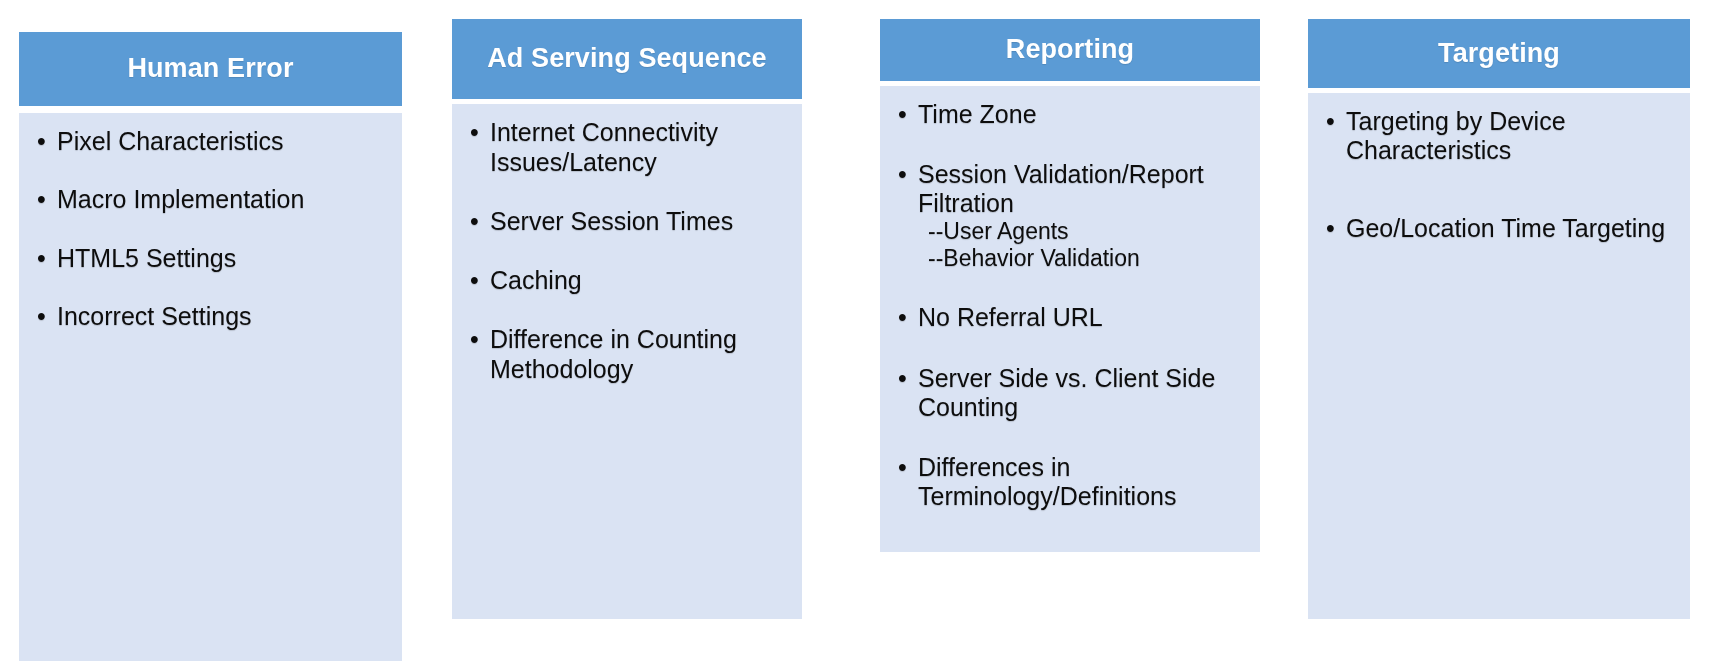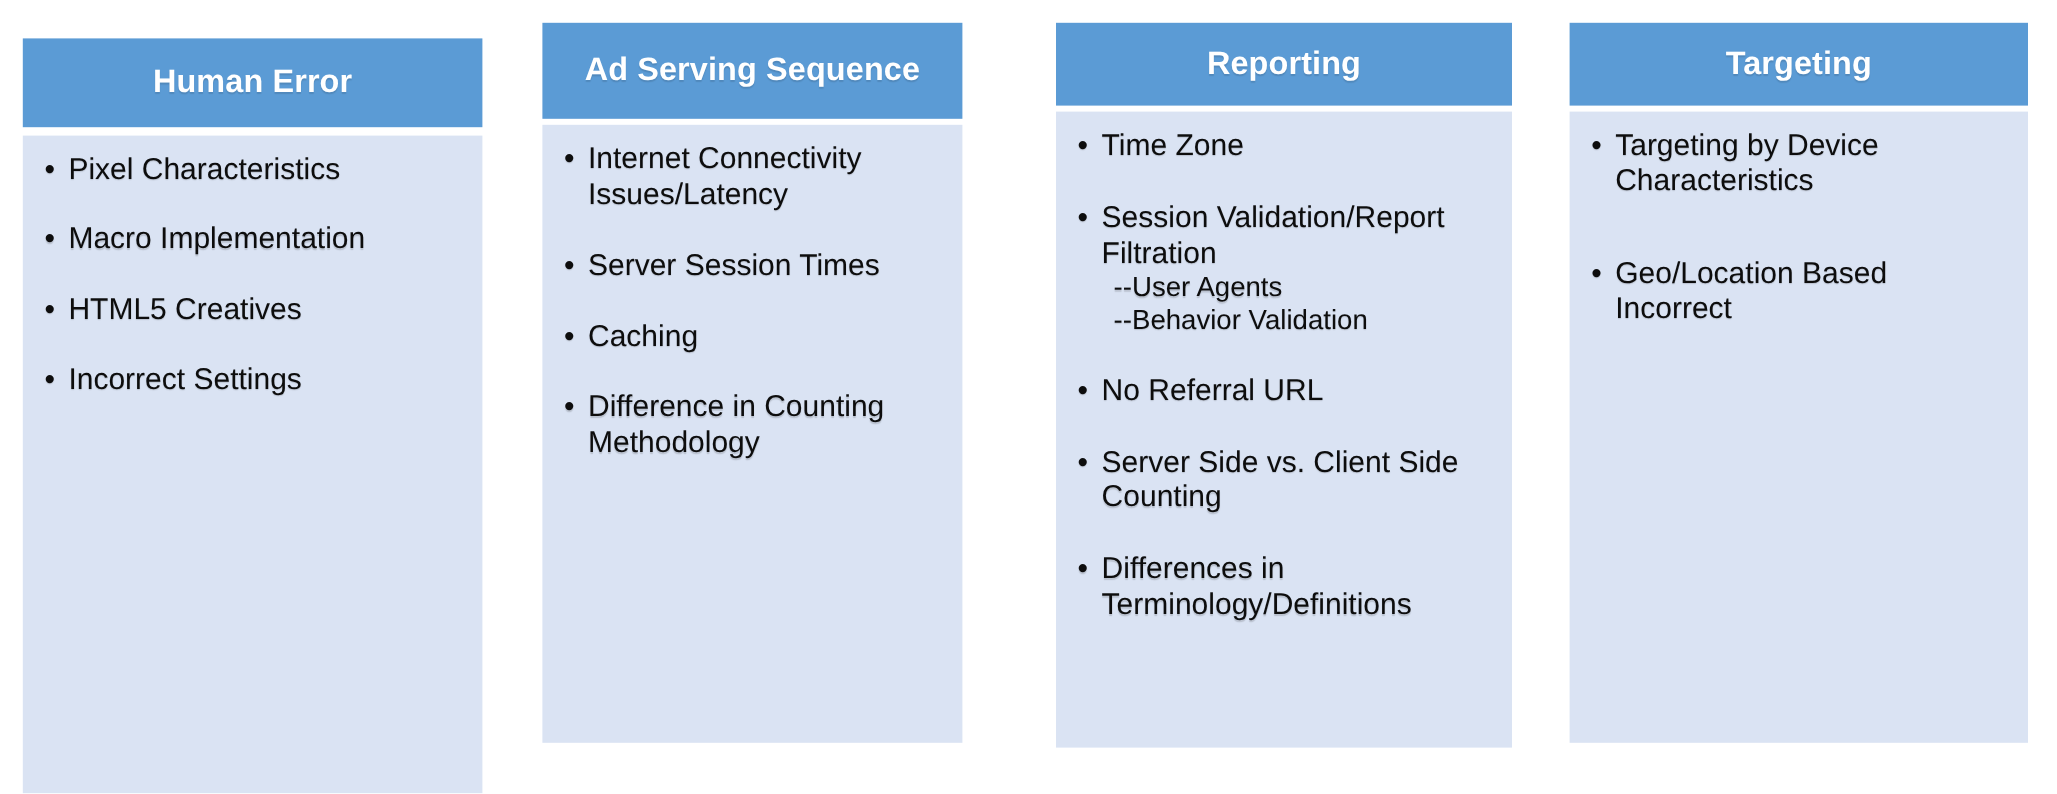--- a/index.html
+++ b/index.html
@@ -96,21 +96,21 @@
 
   
   #col-0 { left: 19px;   top: 32px; width: 383px;  height: 629px; }
   #col-0 .col-header { height: 74px; }
   #col-0 .col-body  { margin-top: 7px; height: 548px; padding-left: 16px; }
 
   #col-1 { left: 452px;  top: 19px; width: 350px;  height: 600px; }
   #col-1 .col-header { height: 82px; }
   #col-1 .col-body  { margin-top: 5px; height: 526px; padding-left: 16px; }
 
-  #col-2 { left: 880px;  top: 19px; width: 380px;  height: 604px; }
+  #col-2 { left: 880px;  top: 19px; width: 380px;  height: 533px; }
   #col-2 .col-header { height: 69px; }
   #col-2 .col-body  { margin-top: 5px; height: 526px; padding-left: 16px; }
 
   #col-3 { left: 1308px; top: 19px; width: 382px;  height: 600px; }
   #col-3 .col-header { height: 69px; }
   #col-3 .col-body  { margin-top: 5px; height: 526px; padding-left: 16px; }
 
   
   #col-0 .bullet-item { margin-bottom: 29px; }
   #col-1 .bullet-item { margin-bottom: 30px; }
@@ -122,21 +122,21 @@
 
 <div id="board">
     <div class="column" id="col-0">
       <div class="col-header" style="background: rgb(91, 155, 213); color: rgb(255, 255, 255);">
         <span>Human Error</span>
       </div>
       <div class="col-body" style="background: rgb(218, 227, 243);">
         <ul class="bullet-list">
           <li class="bullet-item" style="color: rgb(13, 13, 13);"><span class="bullet-dot">•</span><span>Pixel  Characteristics</span></li>
           <li class="bullet-item" style="color: rgb(13, 13, 13);"><span class="bullet-dot">•</span><span>Macro Implementation</span></li>
-          <li class="bullet-item" style="color: rgb(13, 13, 13);"><span class="bullet-dot">•</span><span>HTML5 Creatives</span></li>
+          <li class="bullet-item" style="color: rgb(13, 13, 13);"><span class="bullet-dot">•</span><span>HTML5 Settings</span></li>
           <li class="bullet-item" style="color: rgb(13, 13, 13);"><span class="bullet-dot">•</span><span>Incorrect Settings</span></li>
         </ul>
       </div>
     </div>
     <div class="column" id="col-1">
       <div class="col-header" style="background: rgb(91, 155, 213); color: rgb(255, 255, 255);">
         <span>Ad Serving Sequence</span>
       </div>
       <div class="col-body" style="background: rgb(218, 227, 243);">
         <ul class="bullet-list">
@@ -164,17 +164,17 @@
         </ul>
       </div>
     </div>
     <div class="column" id="col-3">
       <div class="col-header" style="background: rgb(91, 155, 213); color: rgb(255, 255, 255); text-align: center;">
         <span>Targeting</span>
       </div>
       <div class="col-body" style="background: rgb(218, 227, 243);">
         <ul class="bullet-list">
           <li class="bullet-item" style="color: rgb(13, 13, 13);"><span class="bullet-dot">•</span><span>Targeting by Device Characteristics</span></li>
-          <li class="bullet-item" style="color: rgb(13, 13, 13);"><span class="bullet-dot">•</span><span>Geo/Location Based Incorrect</span></li>
+          <li class="bullet-item" style="color: rgb(13, 13, 13);"><span class="bullet-dot">•</span><span>Geo/Location Time Targeting</span></li>
         </ul>
       </div>
     </div>
   </div>
 
 </body></html>

